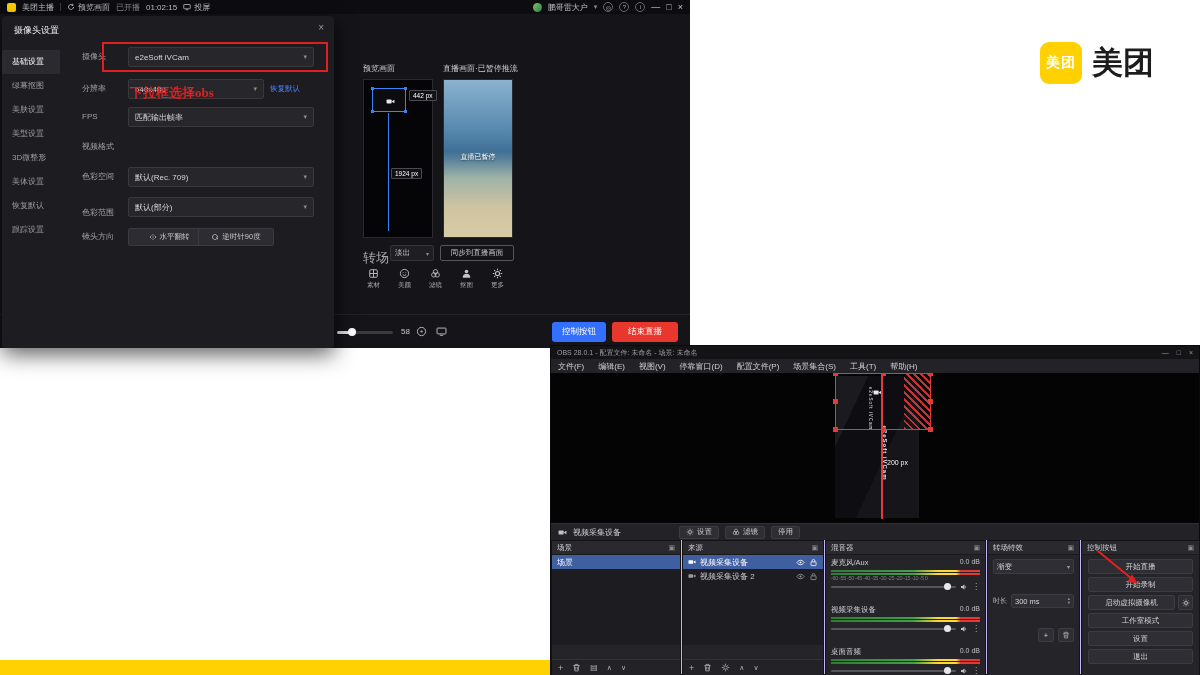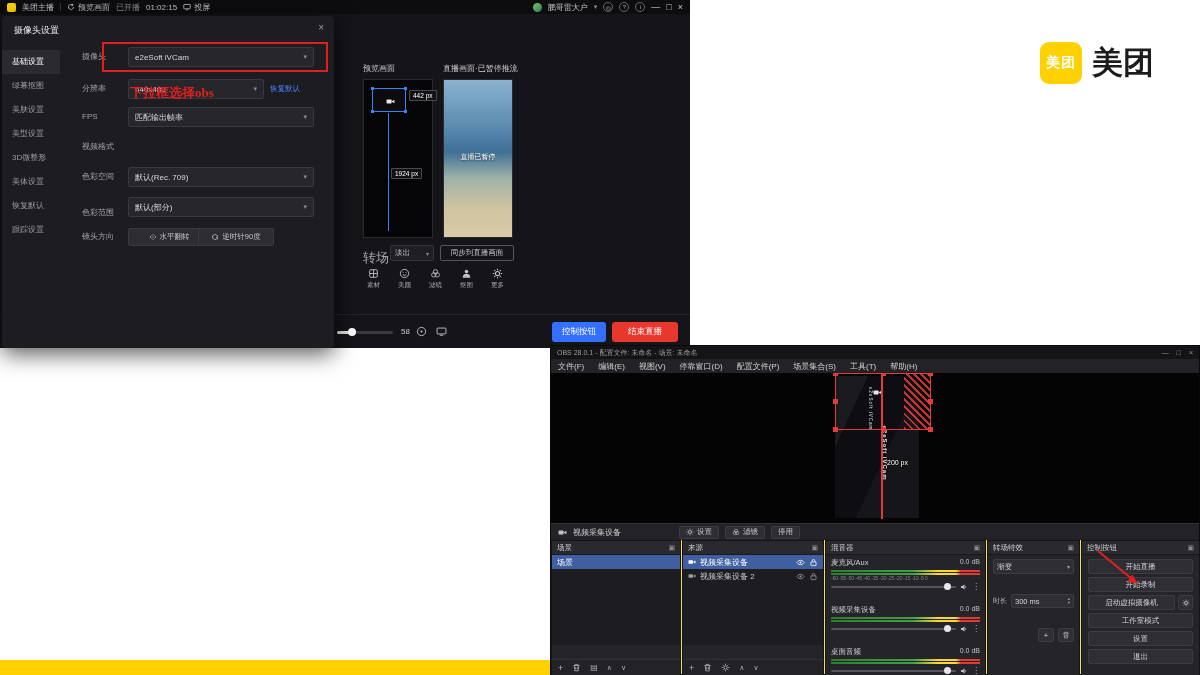--- a/index.html
+++ b/index.html
@@ -35,21 +35,21 @@
   .small-btn{background:#2c2c32;border:1px solid #3a3a40;border-radius:2px;color:#c8c8cc;font-size:7.5px;display:flex;align-items:center;justify-content:center;gap:3px}
   .anno-box{border:2px solid var(--annotation-red,#E02020);background:transparent;z-index:6}
   .anno-text{color:var(--annotation-red,#E02020);font-family:"Liberation Serif","DejaVu Serif",serif;font-weight:bold;font-size:13px;z-index:7;white-space:nowrap}
 
   
   .brand{left:1040px;top:42px;display:flex;align-items:center;gap:10px}
   .brand-icon{width:42px;height:42px;border-radius:9px;background:var(--meituan-yellow,#FFD100);color:#fff;font-weight:bold;font-size:14px;display:flex;align-items:center;justify-content:center;letter-spacing:1px}
   .brand-name{font-size:31px;font-weight:800;color:#1c1c1c}
 
   
-  .obs{left:550px;top:345px;width:650px;height:330px;background:#fde047;border:1px solid #0a0a0c;color:#d0d0d4}
+  .obs{left:550px;top:345px;width:650px;height:330px;background:#c4b5fd;border:1px solid #0a0a0c;color:#d0d0d4}
   .obs-title{height:13px;background:#141417;display:flex;align-items:center;padding:0 6px;font-size:7px;color:#9a9aa0;gap:8px}
   .obs-menu{height:14px;background:#232327;display:flex;align-items:center;font-size:8px;color:#d0d0d4}
   .obs-menu span{padding:0 7px;cursor:default}
   .obs-canvas{position:absolute;left:0;top:27px;width:648px;height:150px;background:#040405;overflow:hidden}
   .phone{position:absolute;left:284px;top:3px;width:84px;height:142px;background:linear-gradient(115deg,#1a1a1f 22%,#0e0e12 22% 58%,#16161a 58%);}
   .vtext{position:absolute;color:#e8e8ec;white-space:nowrap;transform-origin:center;letter-spacing:1px}
   .selbox{position:absolute;left:284px;top:0;width:96px;height:57px;border:1.5px solid #e23b3b}
   .hatch{position:absolute;right:0;top:0;width:26px;height:100%;background:repeating-linear-gradient(45deg,rgba(226,59,59,.85) 0 2px,rgba(20,20,20,.15) 2px 5px)}
   .hnd{position:absolute;width:5px;height:5px;background:#e23b3b}
   .guide{position:absolute;left:330px;top:0;width:2px;height:146px;background:#e23b3b}

